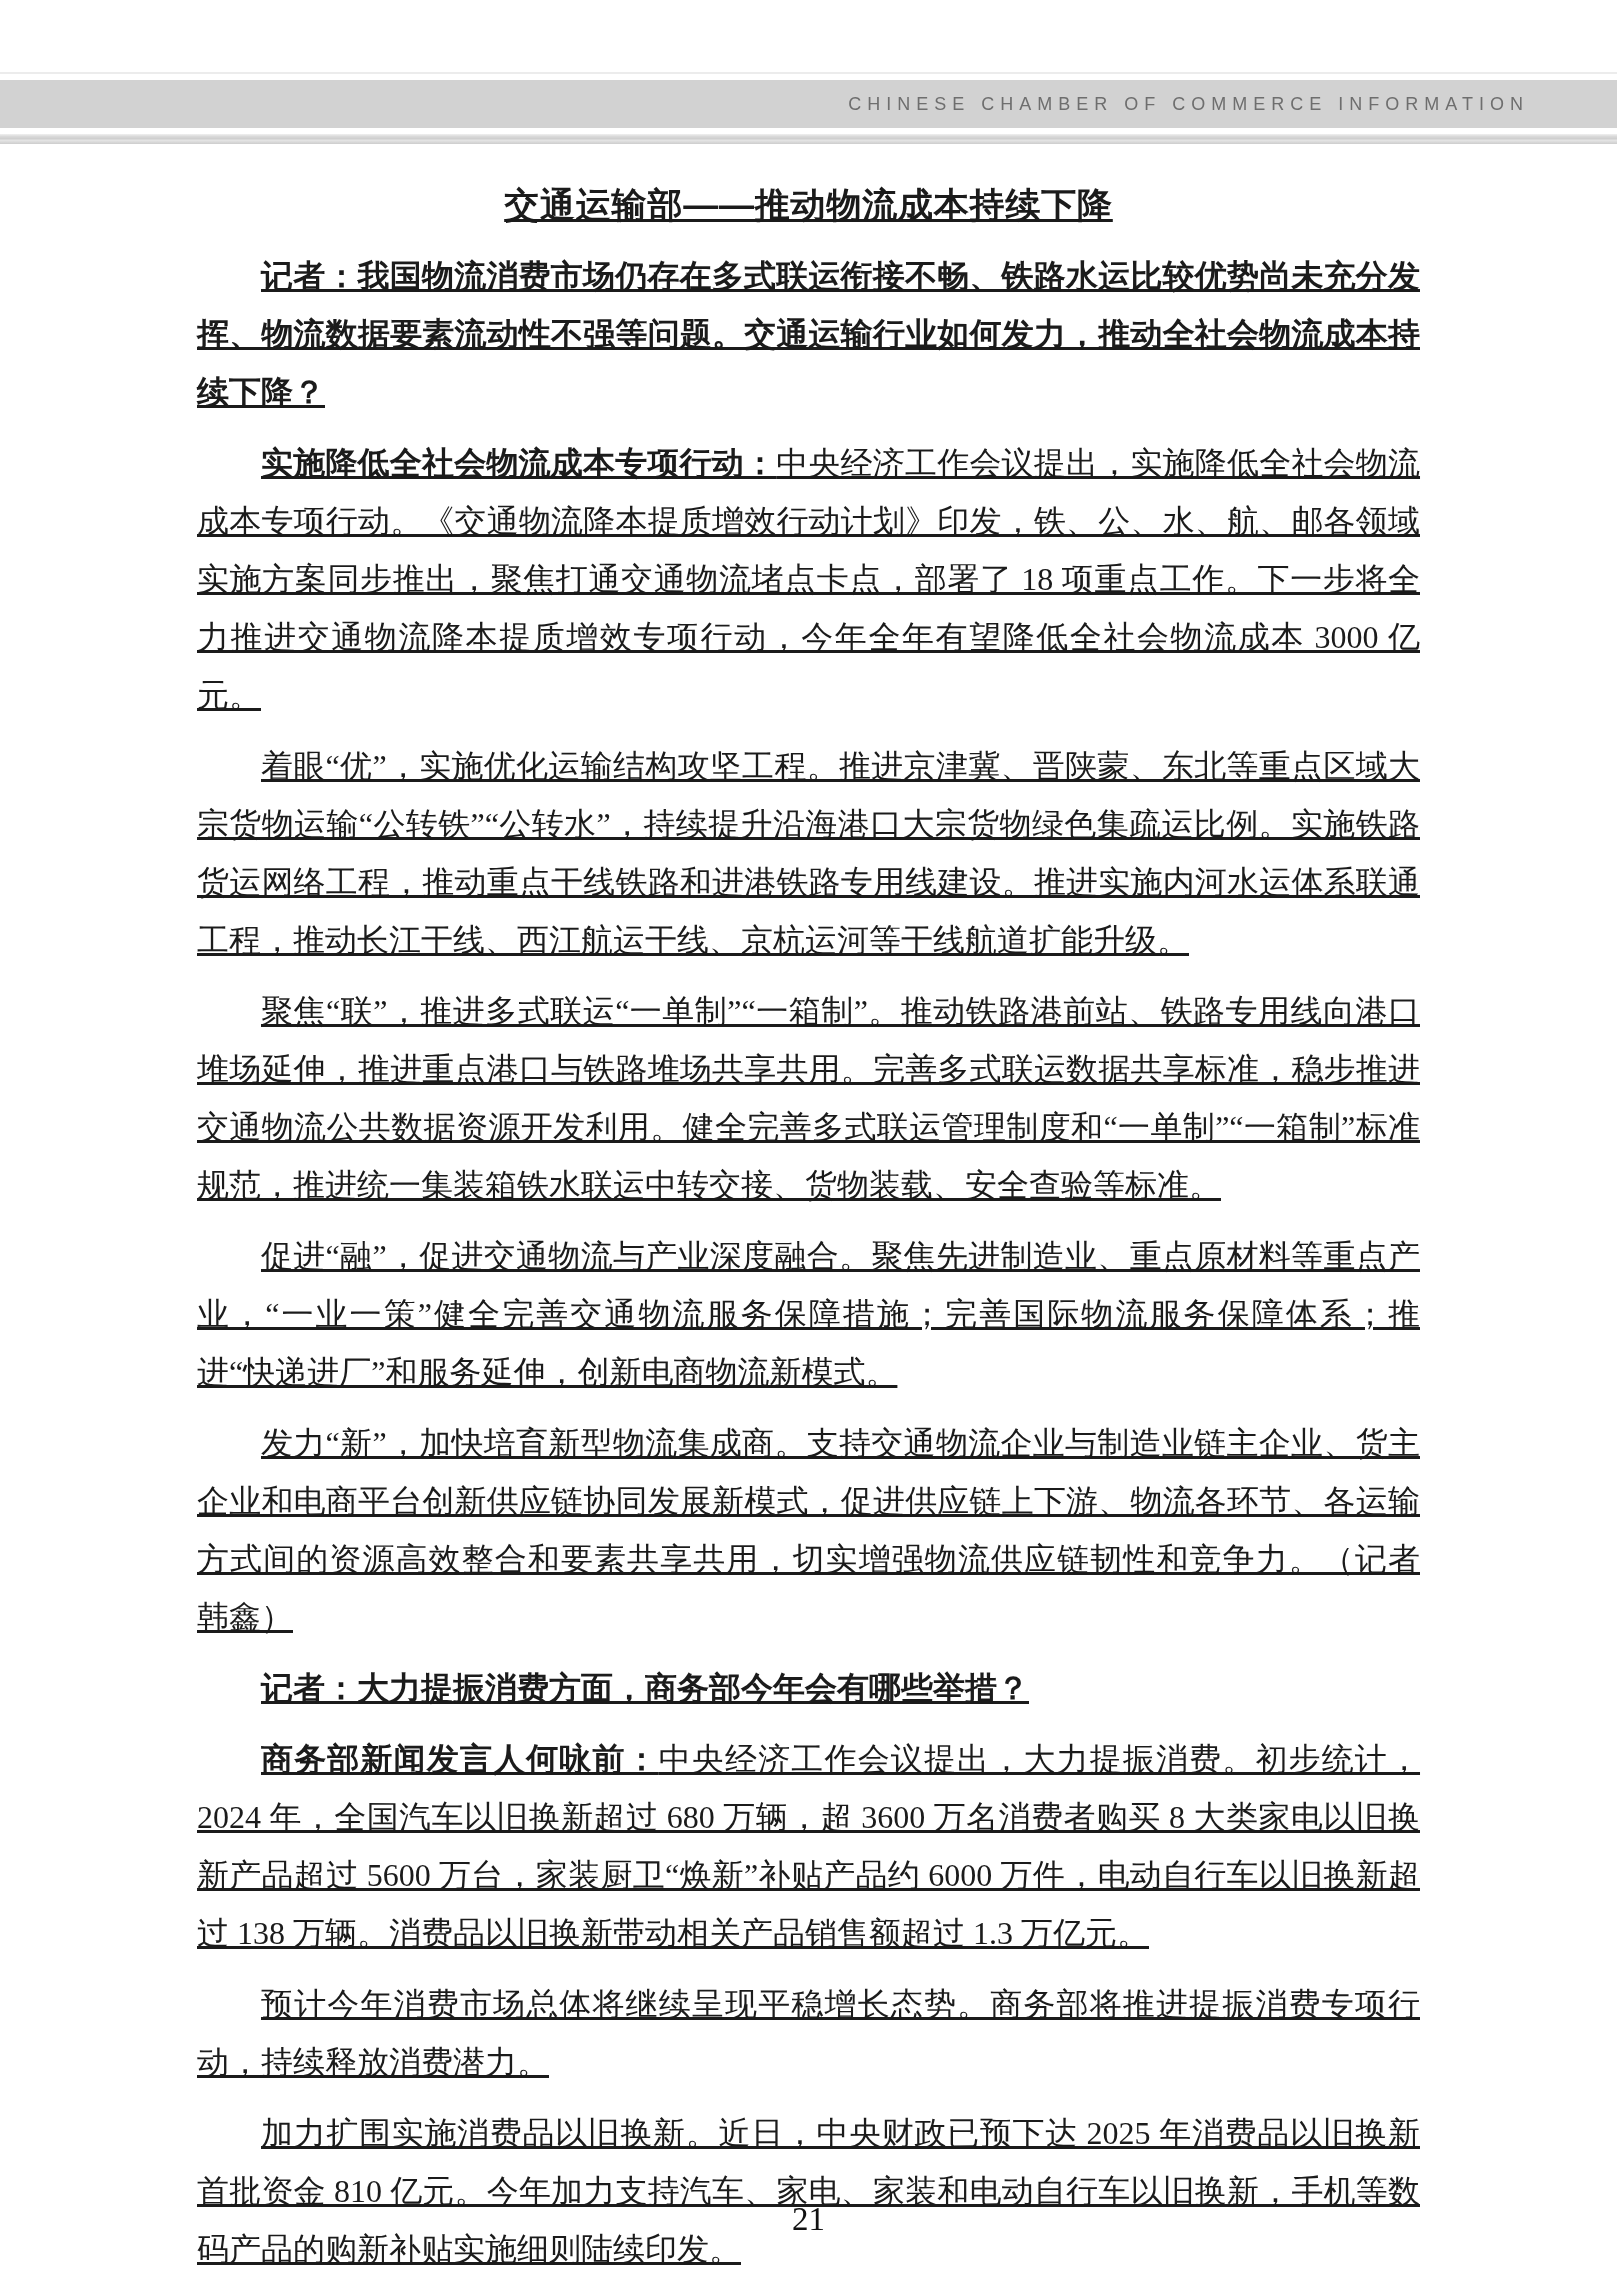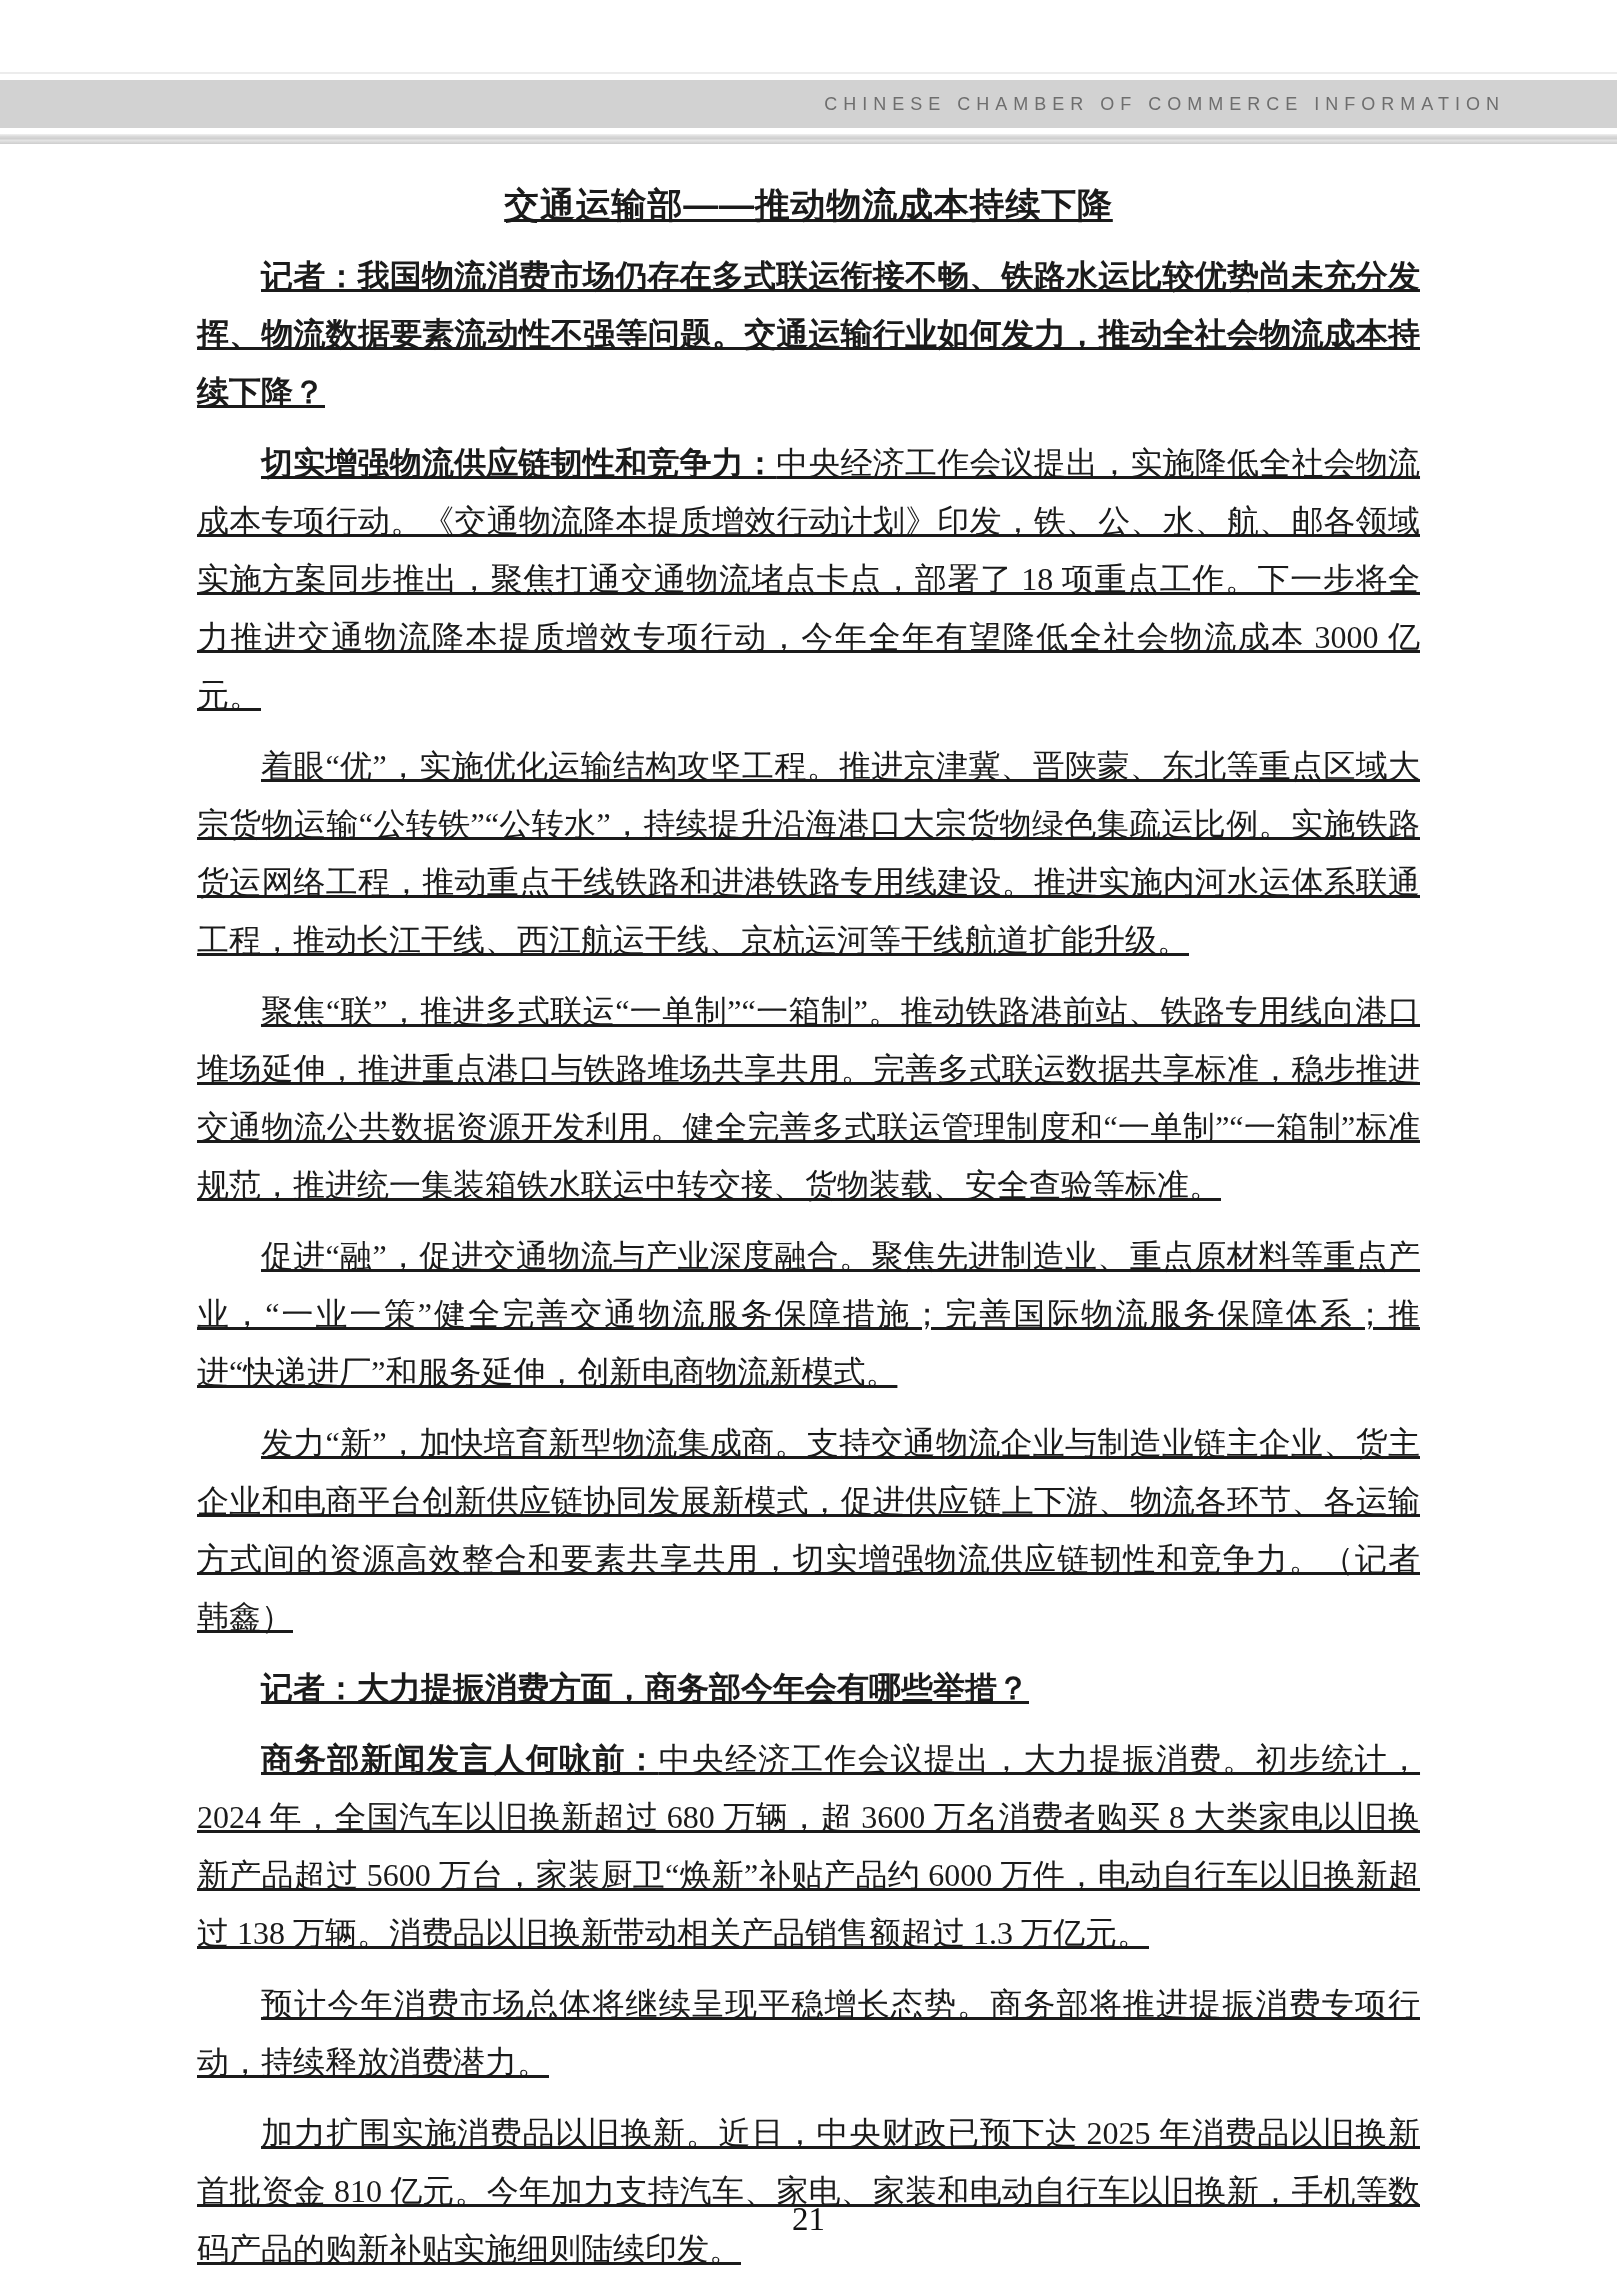--- a/index.html
+++ b/index.html
@@ -30,21 +30,21 @@
     background: #d2d2d2;
     display: flex;
     align-items: center;
     justify-content: flex-end;
   }
   .band-text {
     font-family: "Liberation Sans", sans-serif;
     font-size: 18px;
     letter-spacing: 6px;
     color: #6e6e6e;
-    margin-right: 112px;
+    margin-right: 88px;
     white-space: nowrap;
   }
   .band-thin {
     position: absolute;
     top: 134px; left: 0;
     width: 100%; height: 9.8px;
     background: linear-gradient(
       #f0f0f0 0%, #d9d9d9 25%,
       #cfcfcf 45%, #e3e3e3 65%,
       #cdcdcd 100%);
@@ -105,21 +105,21 @@
   </header>
 
   <div class="band-thin"></div>
 
   <main class="content">
 
     <h1 class="doc-title">交通运输部——推动物流成本持续下降</h1>
 
     <p class="bold-q">记者：我国物流消费市场仍存在多式联运衔接不畅、铁路水运比较优势尚未充分发挥、物流数据要素流动性不强等问题。交通运输行业如何发力，推动全社会物流成本持续下降？</p>
 
-    <p><span class="lead">切实增强物流供应链韧性和竞争力：</span><span>中央经济工作会议提出，实施降低全社会物流成本专项行动。《交通物流降本提质增效行动计划》印发，铁、公、水、航、邮各领域实施方案同步推出，聚焦打通交通物流堵点卡点，部署了 18 项重点工作。下一步将全力推进交通物流降本提质增效专项行动，今年全年有望降低全社会物流成本 3000 亿元。</span></p>
+    <p><span class="lead">实施降低全社会物流成本专项行动：</span><span>中央经济工作会议提出，实施降低全社会物流成本专项行动。《交通物流降本提质增效行动计划》印发，铁、公、水、航、邮各领域实施方案同步推出，聚焦打通交通物流堵点卡点，部署了 18 项重点工作。下一步将全力推进交通物流降本提质增效专项行动，今年全年有望降低全社会物流成本 3000 亿元。</span></p>
 
     <p>着眼“优”，实施优化运输结构攻坚工程。推进京津冀、晋陕蒙、东北等重点区域大宗货物运输“公转铁”“公转水”，持续提升沿海港口大宗货物绿色集疏运比例。实施铁路货运网络工程，推动重点干线铁路和进港铁路专用线建设。推进实施内河水运体系联通工程，推动长江干线、西江航运干线、京杭运河等干线航道扩能升级。</p>
 
     <p>聚焦“联”，推进多式联运“一单制”“一箱制”。推动铁路港前站、铁路专用线向港口堆场延伸，推进重点港口与铁路堆场共享共用。完善多式联运数据共享标准，稳步推进交通物流公共数据资源开发利用。健全完善多式联运管理制度和“一单制”“一箱制”标准规范，推进统一集装箱铁水联运中转交接、货物装载、安全查验等标准。</p>
 
     <p>促进“融”，促进交通物流与产业深度融合。聚焦先进制造业、重点原材料等重点产业，“一业一策”健全完善交通物流服务保障措施；完善国际物流服务保障体系；推进“快递进厂”和服务延伸，创新电商物流新模式。</p>
 
     <p>发力“新”，加快培育新型物流集成商。支持交通物流企业与制造业链主企业、货主企业和电商平台创新供应链协同发展新模式，促进供应链上下游、物流各环节、各运输方式间的资源高效整合和要素共享共用，切实增强物流供应链韧性和竞争力。（记者 韩鑫）</p>
 
 

